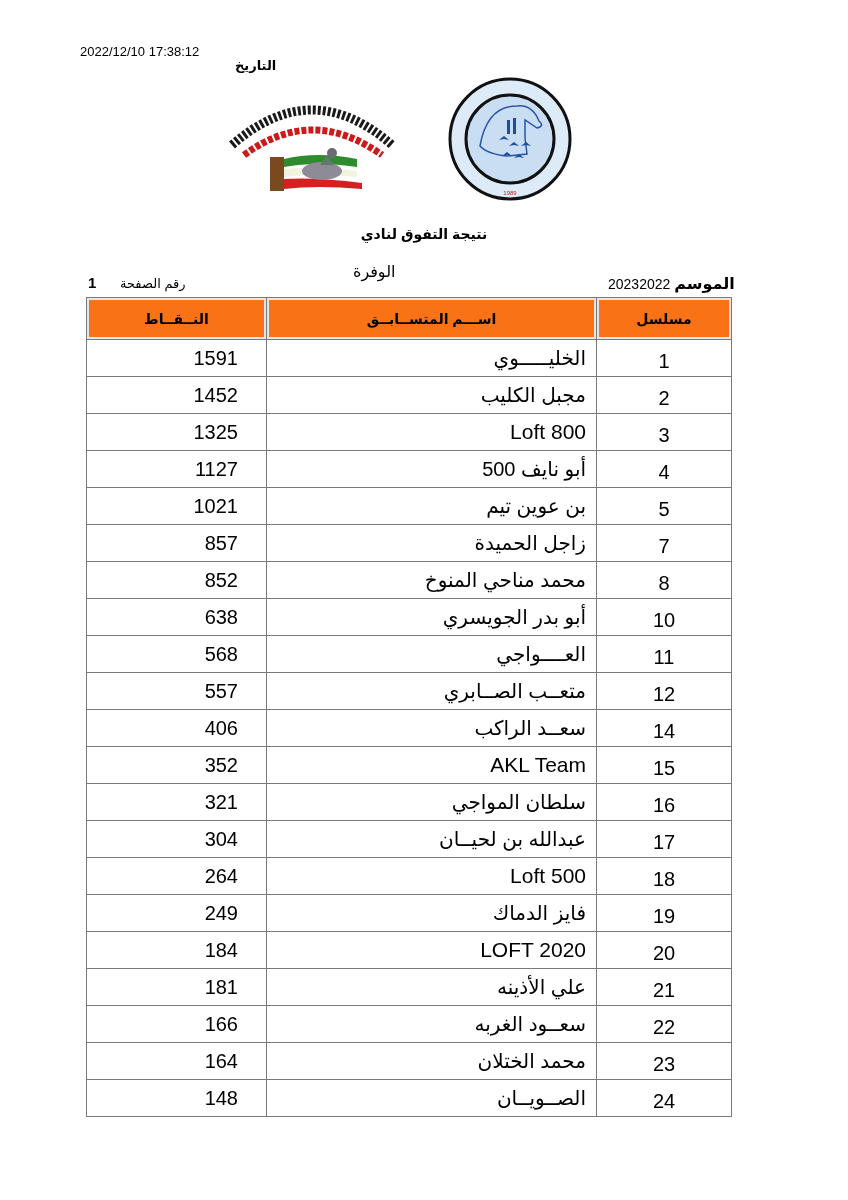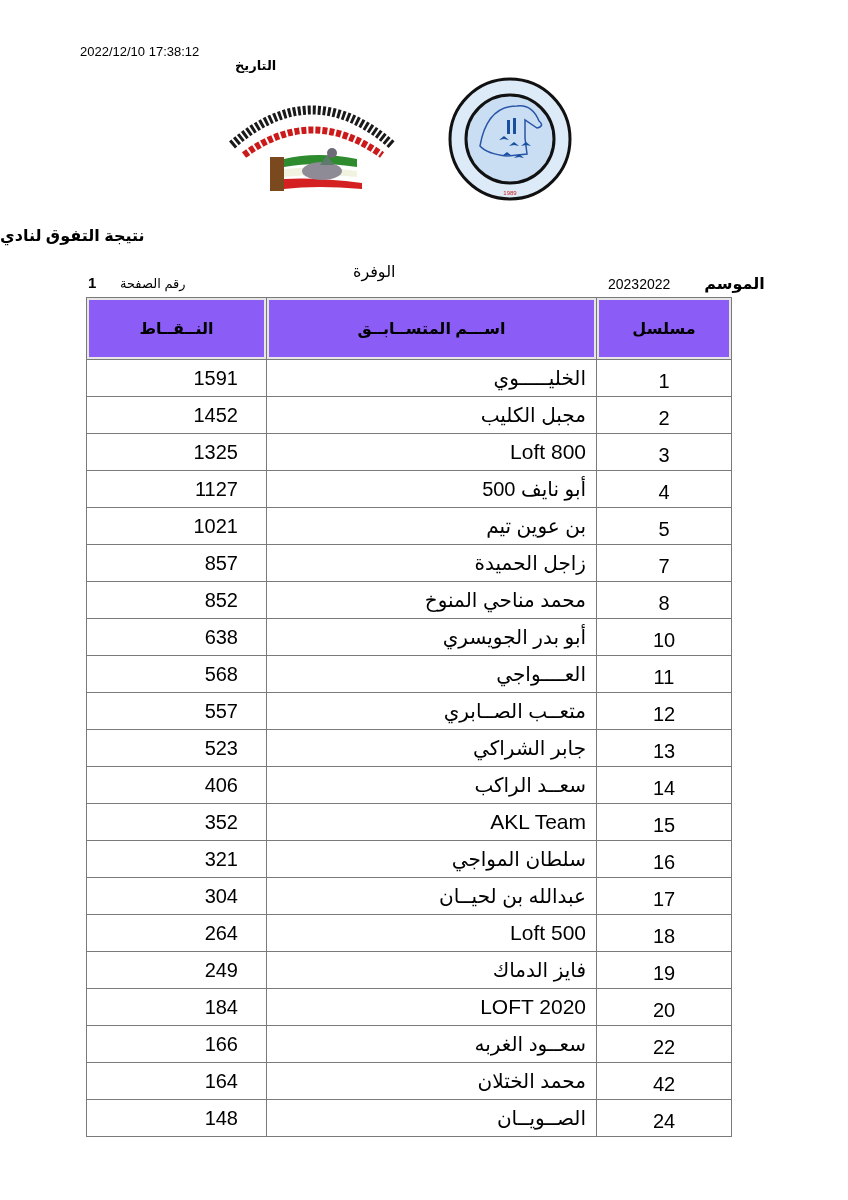--- a/index.html
+++ b/index.html
@@ -6,32 +6,32 @@
     body { width: 848px; height: 1200px; position: relative; overflow: hidden;
            font-family: "Liberation Sans", "DejaVu Sans", sans-serif; color: #000; }
     .abs { position: absolute; }
     .date-row { left: 80px; top: 42px; width: 200px; height: 20px; font-size: 13px; }
     .date-value { position: absolute; left: 0; top: 2px; }
     .date-label { position: absolute; left: 155px; top: 16px; font-weight: bold; font-size: 13px; direction: rtl; }
 
     .logo-club { left: 222px; top: 85px; width: 180px; height: 112px; }
     .logo-fed { left: 447px; top: 76px; width: 126px; height: 126px; }
 
-    .title { left: 0; width: 848px; top: 226px; text-align: left; font-size: 16px; font-weight: bold; direction: rtl; }
+    .title { left: 0; width: 848px; top: 226px; text-align: center; font-size: 14px; font-weight: bold; direction: rtl; }
     .club-name { left: 353px; width: 120px; top: 262px; text-align: left; font-size: 16px; direction: rtl; }
     .page-num-label { left: 120px; top: 276px; font-size: 13px; direction: rtl; }
     .page-num-value { left: 88px; top: 274px; font-size: 15px; font-weight: bold; }
     .season { left: 608px; top: 274px; font-size: 14px; direction: ltr; white-space: nowrap; }
-    .season .label { font-weight: bold; font-size: 16px; margin-left: 30px; }
+    .season .label { font-weight: bold; font-size: 16px; }
 
     table.results { position: absolute; left: 86px; top: 297px; width: 645px; border-collapse: collapse; direction: ltr; table-layout: fixed; }
     table.results col.c-points { width: 180px; }
     table.results col.c-name { width: 330px; }
     table.results col.c-serial { width: 135px; }
-    table.results th { background: #8b5cf6; border: 1px solid #7a7a7a; height: 29px; font-size: 16px; font-weight: bold; direction: rtl; text-align: center; padding: 16px;
+    table.results th { background: #f97316; border: 1px solid #7a7a7a; height: 29px; font-size: 14px; font-weight: bold; direction: rtl; text-align: center; padding: 6px;
                        box-shadow: inset 0 0 0 2px #e6e6e6; }
     table.results td { border: 1px solid #7a7a7a; height: 30px; padding: 0; font-size: 20px; }
     td.pts { text-align: right; padding-right: 28px !important; }
     td.name { text-align: right; padding-right: 10px !important; direction: rtl; font-size: 17px; }
     td.name.latin { font-size: 21px; padding-left: 8px; }
     td.serial { text-align: center; font-size: 17px; padding-top: 6px !important; }
   </style>
 </head>
 <body>
 
@@ -139,25 +139,20 @@
         <td class="pts">568</td>
         <td class="name">العــــواجي</td>
         <td class="serial">11</td>
       </tr>
       <tr>
         <td class="pts">557</td>
         <td class="name">متعــب الصــابري</td>
         <td class="serial">12</td>
       </tr>
       <tr>
-        <td class="pts">523</td>
-        <td class="name">جابر الشراكي</td>
-        <td class="serial">13</td>
-      </tr>
-      <tr>
         <td class="pts">406</td>
         <td class="name">سعــد الراكب</td>
         <td class="serial">14</td>
       </tr>
       <tr>
         <td class="pts">352</td>
         <td class="name latin">AKL Team</td>
         <td class="serial">15</td>
       </tr>
       <tr>
@@ -179,28 +174,33 @@
         <td class="pts">249</td>
         <td class="name">فايز الدماك</td>
         <td class="serial">19</td>
       </tr>
       <tr>
         <td class="pts">184</td>
         <td class="name latin">LOFT 2020</td>
         <td class="serial">20</td>
       </tr>
       <tr>
+        <td class="pts">181</td>
+        <td class="name">علي الأذينه</td>
+        <td class="serial">21</td>
+      </tr>
+      <tr>
         <td class="pts">166</td>
         <td class="name">سعــود الغربه</td>
         <td class="serial">22</td>
       </tr>
       <tr>
         <td class="pts">164</td>
         <td class="name">محمد الختلان</td>
-        <td class="serial">42</td>
+        <td class="serial">23</td>
       </tr>
       <tr>
         <td class="pts">148</td>
         <td class="name">الصــويــان</td>
         <td class="serial">24</td>
       </tr>
     </tbody>
 </table>
 
 </body></html>

